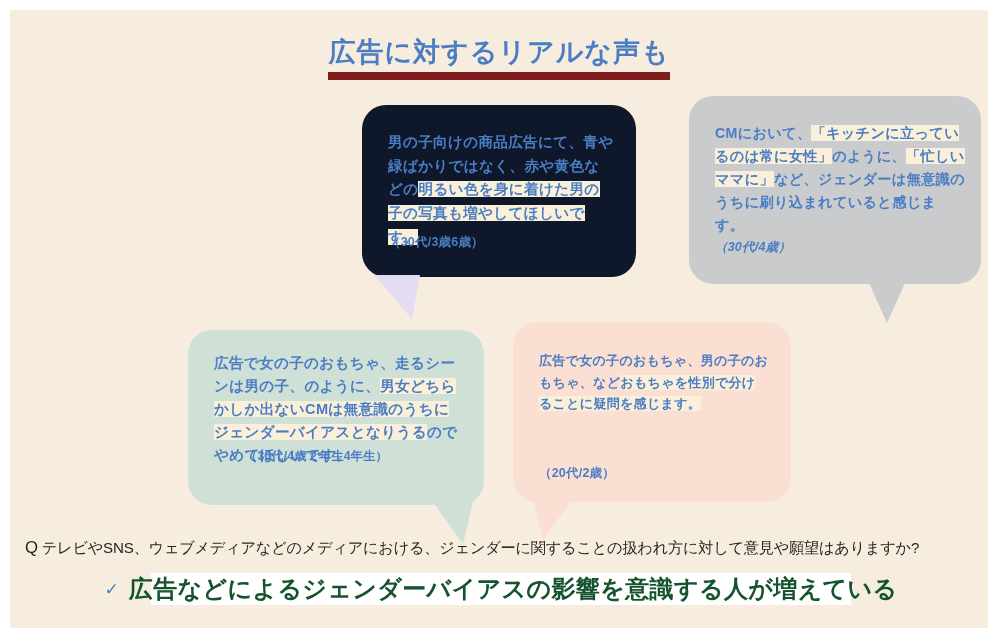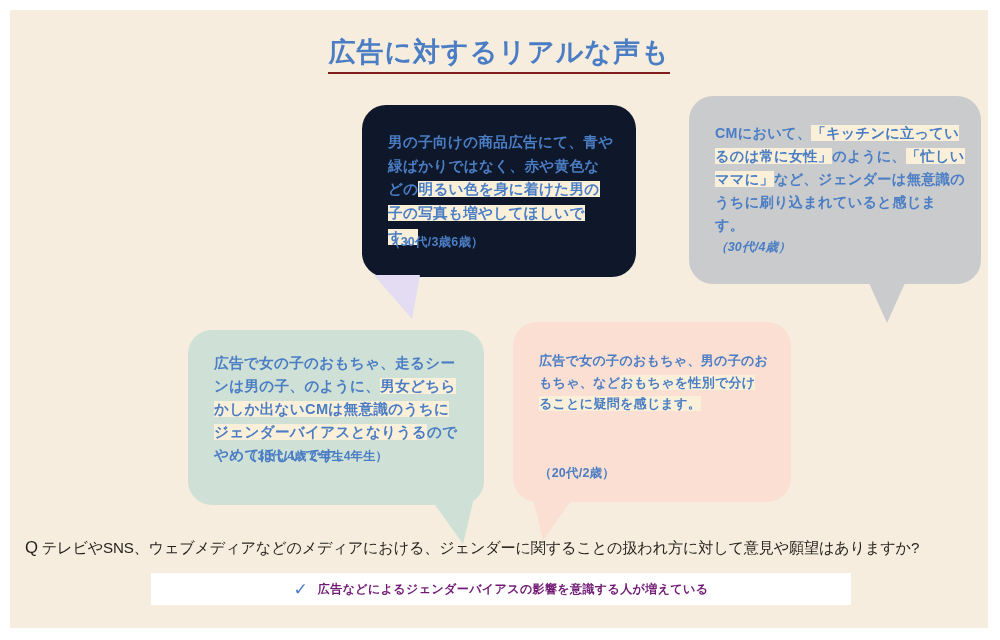--- a/index.html
+++ b/index.html
@@ -31,21 +31,21 @@
     top: 24px;
     width: 978px;
     text-align: center;
     color: #4a7dc4;
     font-size: 27px;
     font-weight: bold;
     letter-spacing: 1px;
     white-space: nowrap;
   }
   #title .tx {
-    border-bottom: 2px solid #7f1d1d;
+    border-bottom: 8px solid #7f1d1d;
     padding-bottom: 5px;
   }
 
   
   .bubble {
     position: absolute;
     border-radius: 24px;
     box-sizing: border-box;
   }
   .bubble .body {
@@ -168,22 +168,22 @@
     align-items: center;
     justify-content: center;
   }
   #conclusion .check {
     color: #4a7dc4;
     font-size: 17px;
     font-weight: normal;
     padding-right: 10px;
   }
   #conclusion .ctext {
-    color: #701a75;
-    font-size: 12px;
+    color: #14532d;
+    font-size: 24px;
     font-weight: bold;
     letter-spacing: 0.4px;
     white-space: nowrap;
   }
 </style>
 </head>
 <body>
 
 <div id="slide">
 

